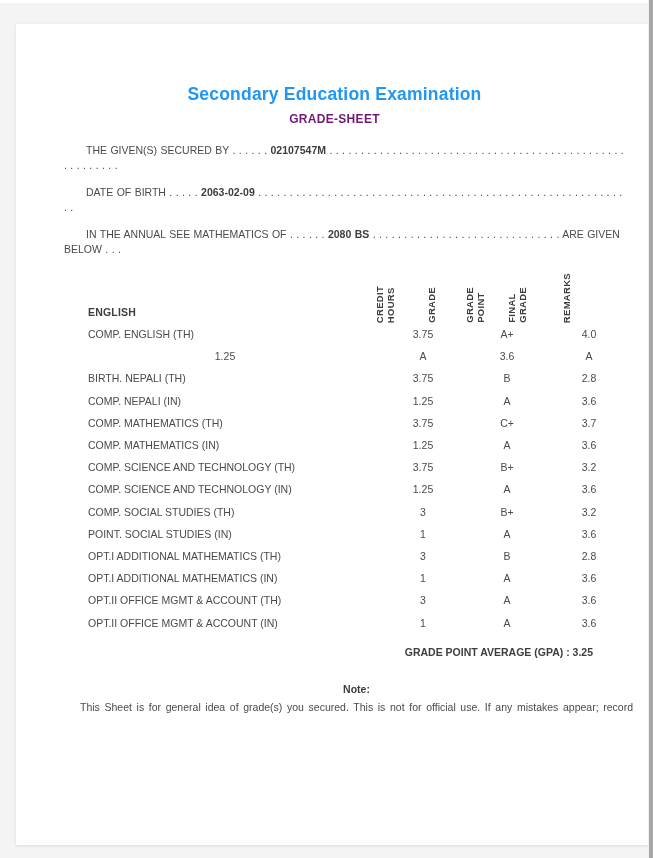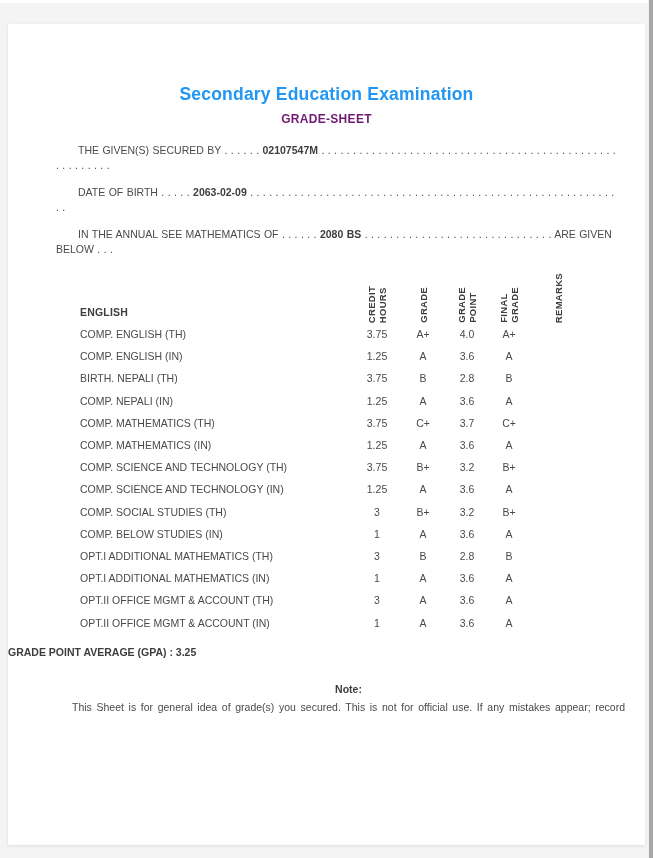--- a/index.html
+++ b/index.html
@@ -16,21 +16,21 @@
   }
   .scrollbar {
     position: absolute; top: 0; right: 0; width: 5px; height: 858px;
     background: #f1f1f1;
   }
   .scrollbar-thumb {
     position: absolute; top: 0; right: 0; width: 4px; height: 858px;
     background: #a6a6a6;
   }
   .card {
-    position: absolute; top: 24px; left: 8px;
+    position: absolute; top: 24px; left: 16px;
     width: 637px; height: 821px;
     background: #ffffff;
     box-shadow: 0 1px 3px rgba(0,0,0,0.10);
   }
   .page-title {
     margin-top: 60px;
     text-align: center;
     font-size: 17.5px;
     font-weight: 700;
     letter-spacing: 0.2px;
@@ -75,27 +75,27 @@
     writing-mode: vertical-rl;
     transform: rotate(180deg);
     white-space: pre-line;
     font-size: 9.5px;
     font-weight: 700;
     color: #3d3d3d;
     letter-spacing: 0.3px;
     line-height: 11px;
     text-align: left;
   }
-  .g-body .g-row { height: 22.2px; align-items: center; }
+  .g-body .g-row { height: 22.2px; align-items: center; gap: 38px; }
   .cell-subject { font-size: 10.5px; color: #4a4a4a; }
   .cell-val { font-size: 10.5px; color: #4a4a4a; text-align: center; }
   .gpa-line {
     margin-top: 12px;
     padding-right: 60px;
-    text-align: left;
+    text-align: right;
     font-size: 10.5px;
     font-weight: 700;
     color: #3d3d3d;
   }
   .footnotes {
     margin: 23px 20px 0 64px;
     font-size: 10.5px;
     color: #4a4a4a;
   }
   .footnote { line-height: 17.6px; }
@@ -156,21 +156,20 @@
     <div class="g-body">
       <div class="g-row">
           <div class="cell-subject">COMP. ENGLISH (TH)</div>
           <div class="cell-val">3.75</div>
           <div class="cell-val">A+</div>
           <div class="cell-val">4.0</div>
           <div class="cell-val">A+</div>
           <div class="cell-val"></div>
         </div>
         <div class="g-row">
-          <div class="cell-subject">COMP. ENGLISH (IN)</div>
           <div class="cell-val">1.25</div>
           <div class="cell-val">A</div>
           <div class="cell-val">3.6</div>
           <div class="cell-val">A</div>
           <div class="cell-val"></div>
         </div>
         <div class="g-row">
           <div class="cell-subject">BIRTH. NEPALI (TH)</div>
           <div class="cell-val">3.75</div>
           <div class="cell-val">B</div>
@@ -220,21 +219,21 @@
         </div>
         <div class="g-row">
           <div class="cell-subject">COMP. SOCIAL STUDIES (TH)</div>
           <div class="cell-val">3</div>
           <div class="cell-val">B+</div>
           <div class="cell-val">3.2</div>
           <div class="cell-val">B+</div>
           <div class="cell-val"></div>
         </div>
         <div class="g-row">
-          <div class="cell-subject">COMP. BELOW STUDIES (IN)</div>
+          <div class="cell-subject">POINT. SOCIAL STUDIES (IN)</div>
           <div class="cell-val">1</div>
           <div class="cell-val">A</div>
           <div class="cell-val">3.6</div>
           <div class="cell-val">A</div>
           <div class="cell-val"></div>
         </div>
         <div class="g-row">
           <div class="cell-subject">OPT.I ADDITIONAL MATHEMATICS (TH)</div>
           <div class="cell-val">3</div>
           <div class="cell-val">B</div>

